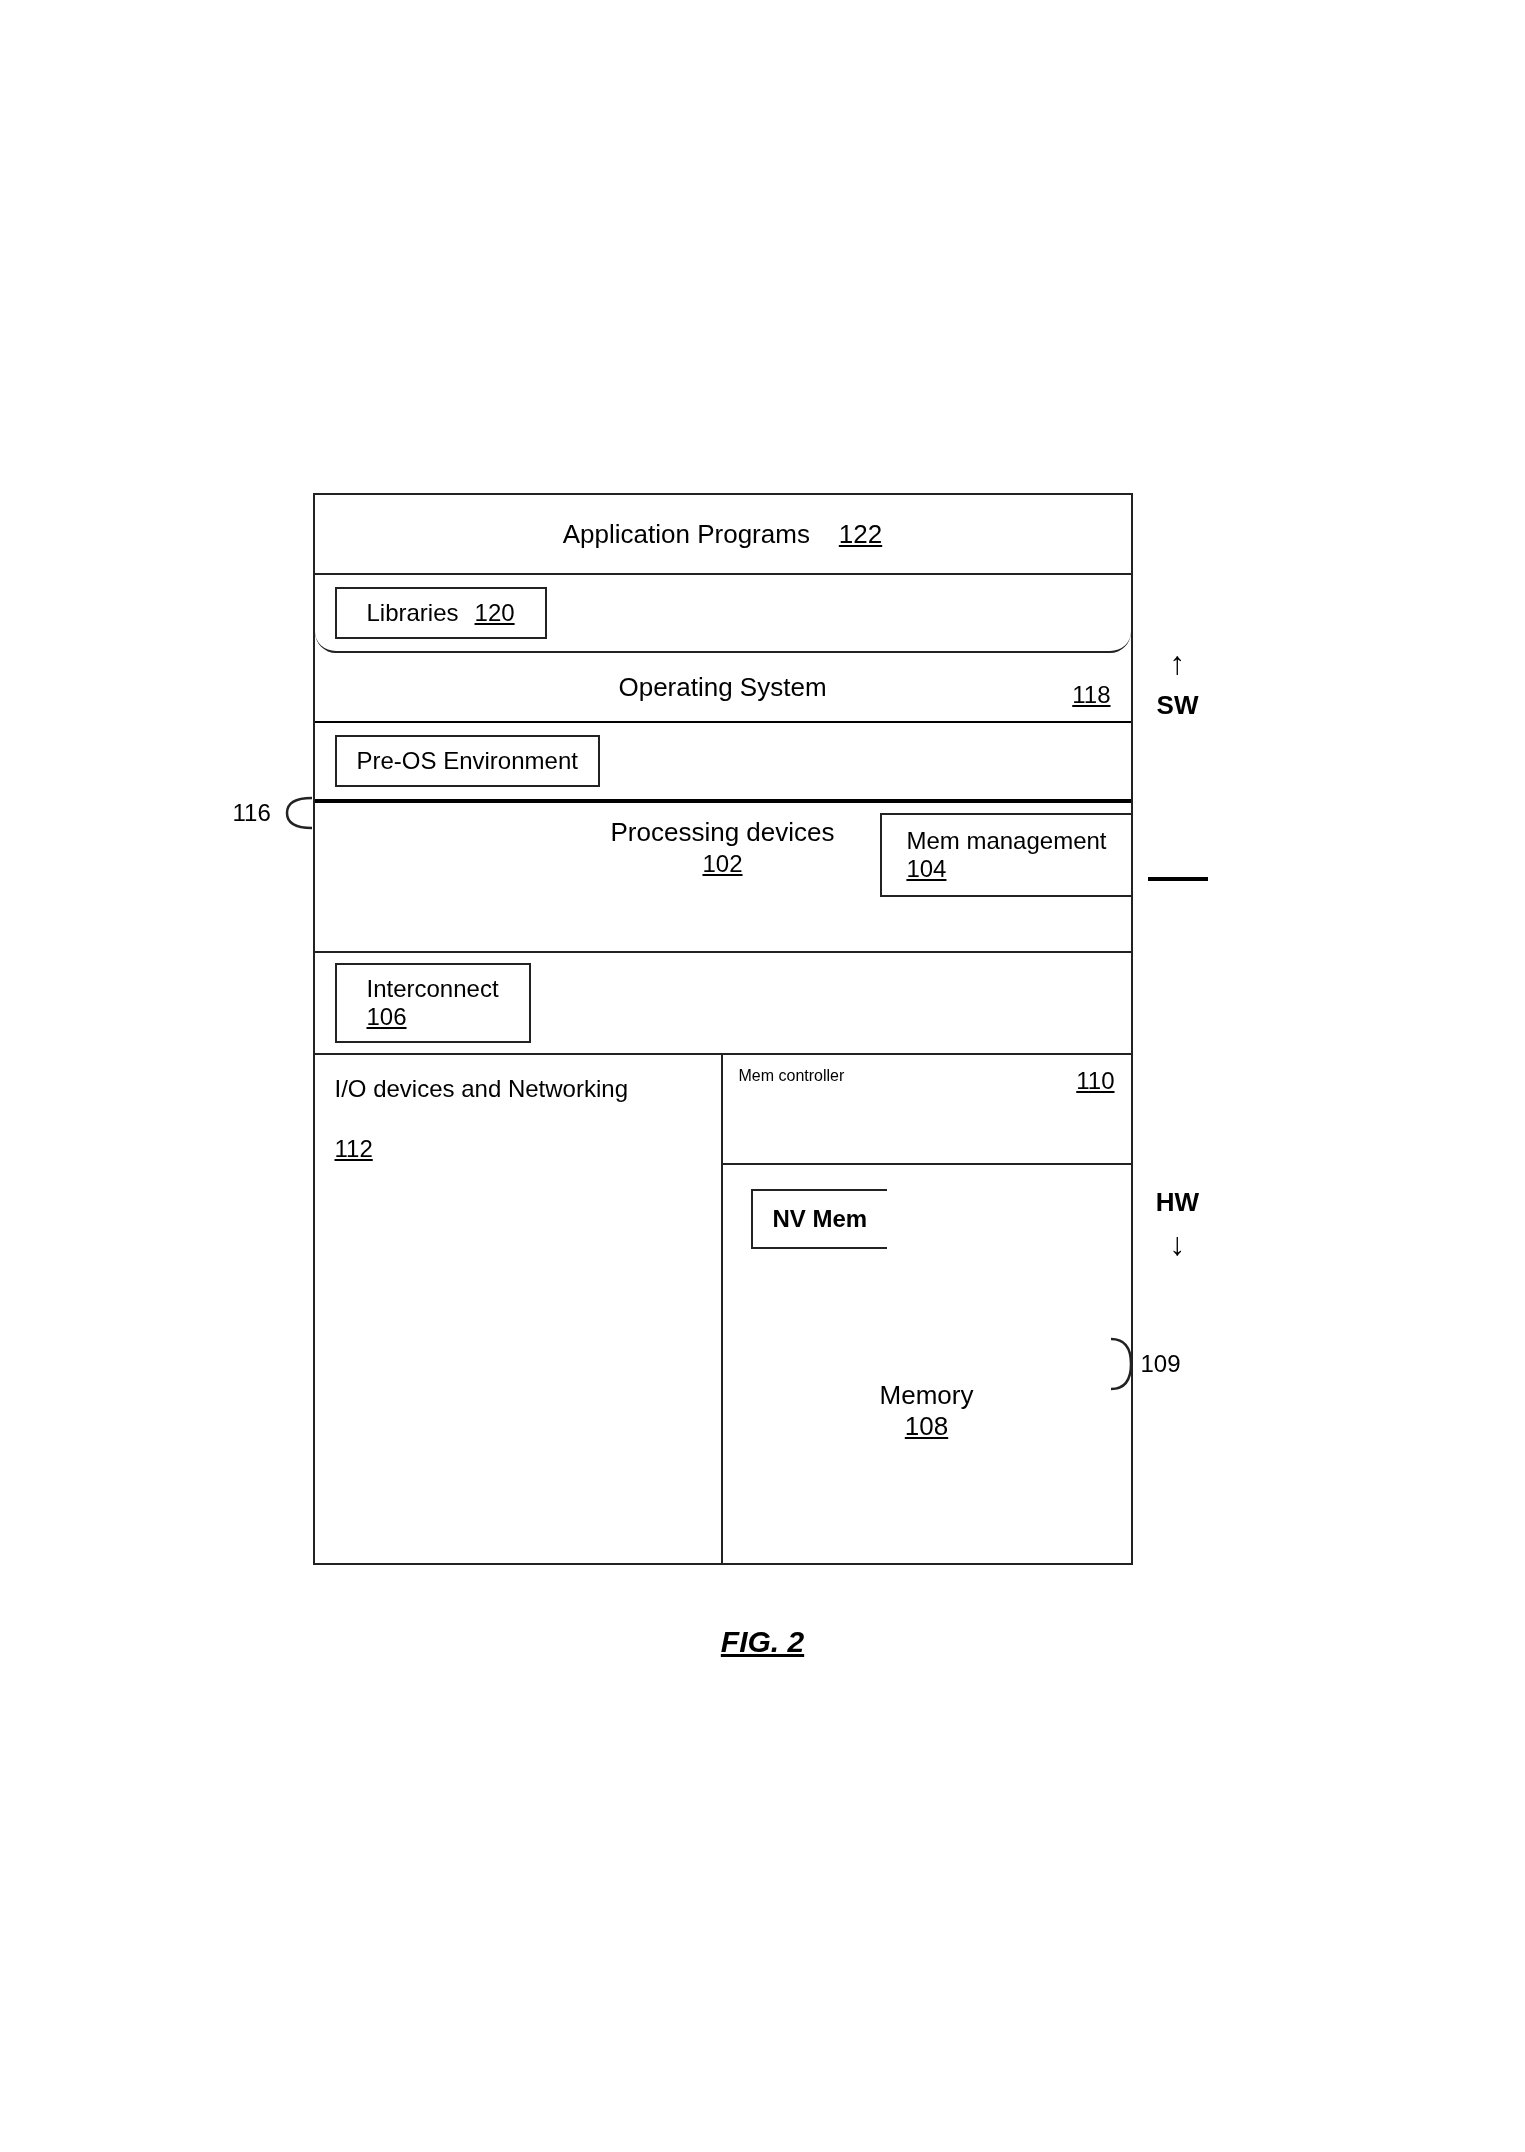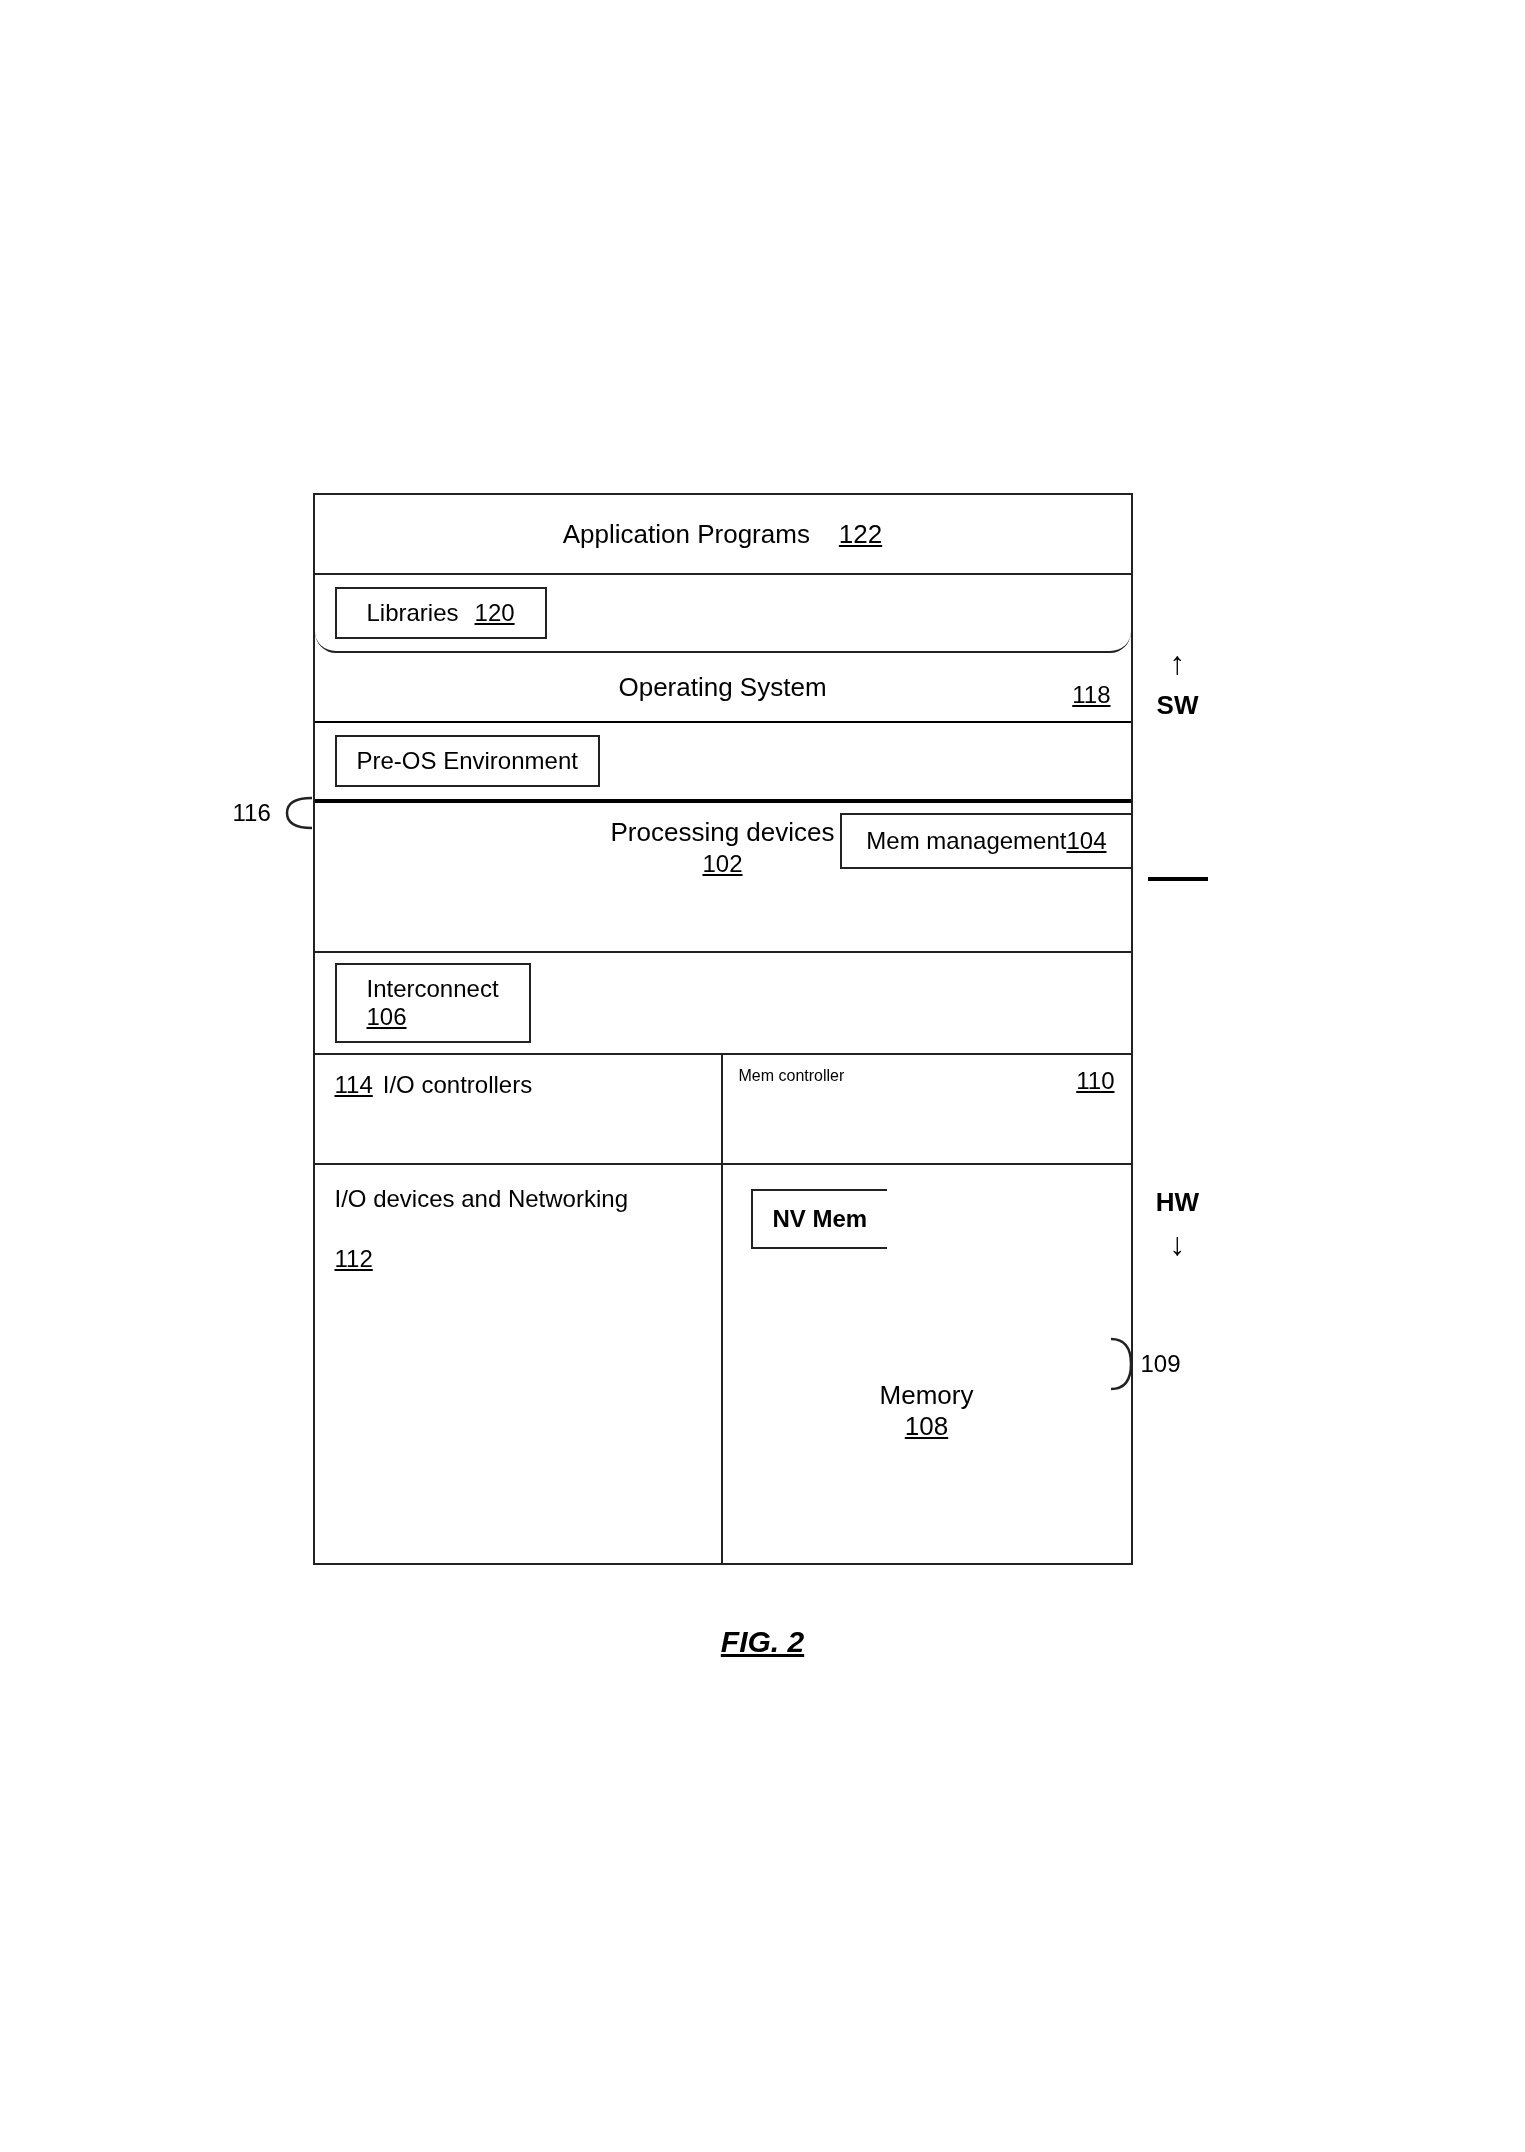--- a/index.html
+++ b/index.html
@@ -135,21 +135,21 @@
       position: relative;
     }
     .mem-mgmt-box {
       border: 2px solid #222;
       padding: 12px 24px;
       font-size: 24px;
       position: absolute;
       right: 0;
       top: 14px;
       display: flex;
-      flex-direction: row;
+      flex-direction: column;
       align-items: flex-start;
     }
     
     .row-interconnect {
       border-bottom: 2px solid #222;
       padding: 10px 20px;
       display: flex;
       align-items: center;
       min-height: 90px;
       position: relative;
@@ -287,26 +287,20 @@
         <div class="row-interconnect">
           <div class="interconnect-box">
             <span>Interconnect</span>
             <span style="text-decoration:underline; font-size:24px;">106</span>
           </div>
         </div>
 
         <div class="row-bottom">
 
           <div class="left-col">
-            <div class="io-controllers-box">
-              <div style="display:flex; align-items:baseline; gap:10px;">
-                <span style="text-decoration:underline; font-size:24px;">114</span>
-                <span style="font-size:24px;">I/O controllers</span>
-              </div>
-            </div>
             <div class="io-devices-box">
               <div style="font-size:24px; line-height:1.5;">I/O devices and Networking</div>
               <br>
               <span style="text-decoration:underline; font-size:24px;">112</span>
             </div>
           </div>
 
           <div class="right-col" style="position:relative;">
             <div class="mem-controller-box">
               <span style="font-size:16px;">Mem controller</span>

